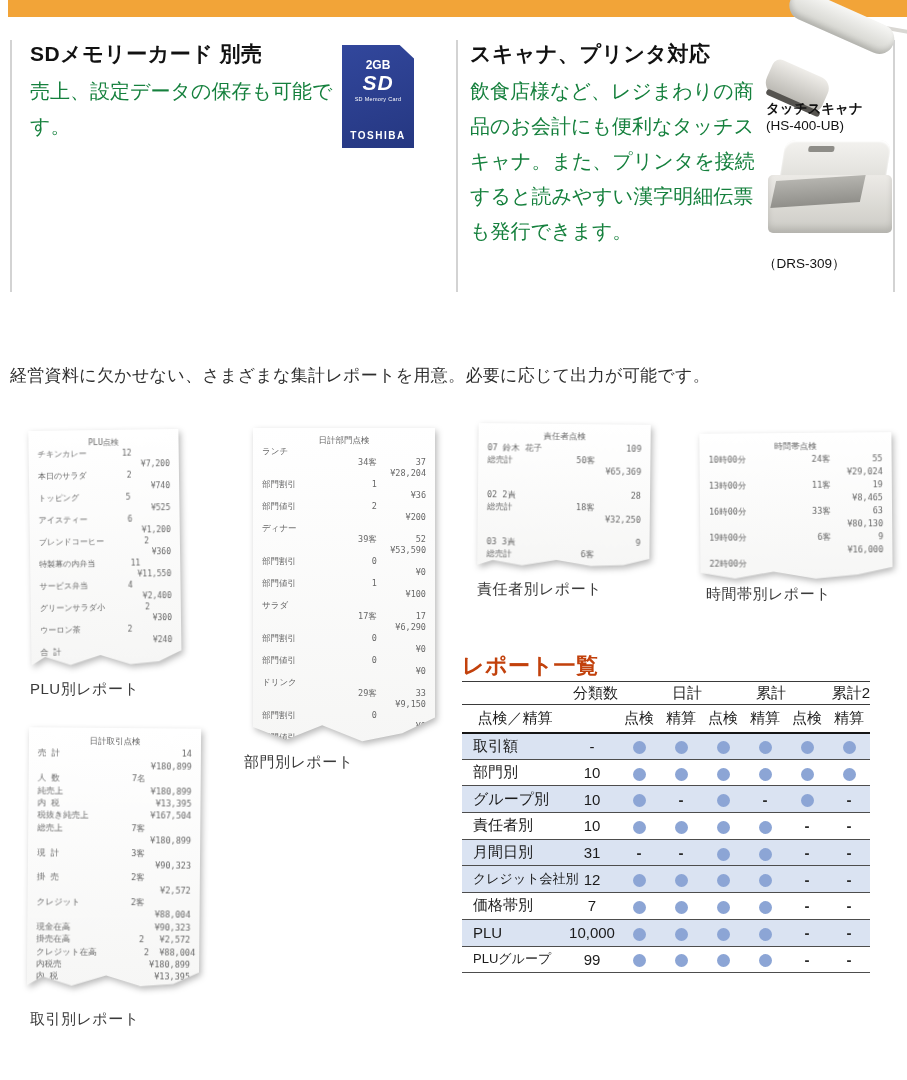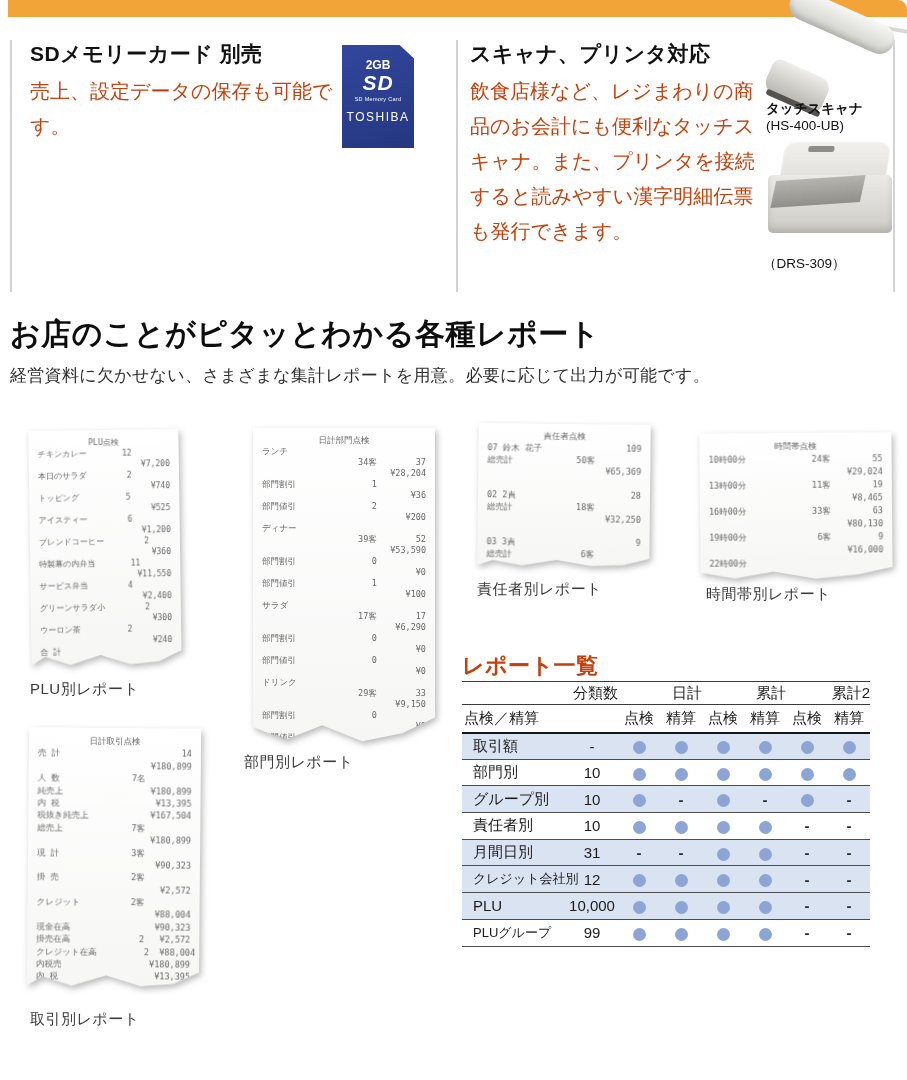--- a/index.html
+++ b/index.html
@@ -1,35 +1,35 @@
 <!DOCTYPE html>
 <html style="--bar: #F2A438; --dot: #8CA5D5; --hl: #DAE3F2;"><head>
 <meta charset="utf-8">
 <style>
   * { margin:0; padding:0; box-sizing:border-box; }
   body { background:#fff; font-family:"Liberation Sans","DejaVu Sans",sans-serif; }
-  #page { position:relative; width:907px; height:1080px; background:#fff; overflow:hidden;border-radius:9px; }
+  #page { position:relative; width:907px; height:1080px; background:#fff; overflow:hidden; }
 
   
   .top-bar { position:absolute; left:8px; top:0; width:899px; height:17px; background:var(--bar,#F2A438); }
 
   
   .vrule { position:absolute; top:40px; height:252px; width:2px; background:#d3d3d3; }
 
   .feat-title { position:absolute; font-size:21px; font-weight:800; color:#111; letter-spacing:0.5px; }
-  .feat-body  { position:absolute; font-size:20px; line-height:35px; color:#c2410c; }
+  .feat-body  { position:absolute; font-size:20px; line-height:35px; color:#15803d; }
 
   
   .sd-card { position:absolute; left:342px; top:45px; width:72px; height:103px;
     background:linear-gradient(160deg,#32479c,#253781); color:#fff; text-align:center;
     clip-path:polygon(0 0, 80% 0, 100% 13%, 100% 100%, 0 100%); }
   .sd-cap { margin-top:13px; font-size:12px; font-weight:700; }
   .sd-logo { font-size:21px; font-weight:800; font-style:italic; letter-spacing:1px; line-height:22px; }
   .sd-sub { font-size:5.5px; letter-spacing:0.3px; margin-top:2px; }
-  .sd-brand { font-size:12px; font-weight:400; letter-spacing:1.5px; margin-top:8px; }
+  .sd-brand { font-size:10px; font-weight:700; letter-spacing:1.5px; margin-top:28px; }
 
   
   .scanner { position:absolute; left:762px; top:20px; width:145px; height:88px; }
   .scan-cable { position:absolute; right:-2px; top:6px; width:46px; height:4px; background:#d9d7d3; transform:rotate(10deg); border-radius:2px; }
   .scan-handle { position:absolute; right:14px; top:10px; width:112px; height:30px; border-radius:16px;
     background:linear-gradient(#f7f7f5,#cfcfc9); transform:rotate(24deg); transform-origin:right center;
     box-shadow:inset 0 -4px 5px rgba(0,0,0,.14); }
   .scan-head { position:absolute; left:4px; bottom:4px; width:62px; height:36px; border-radius:8px 12px 10px 14px;
     background:linear-gradient(#efede9,#b6b4ae); transform:rotate(24deg); }
   .scan-stripe { position:absolute; left:2px; bottom:2px; width:58px; height:6px; background:#55534f; border-radius:3px; transform:rotate(24deg); }
@@ -75,21 +75,21 @@
   .rcpt-caption { position:absolute; font-size:15px; color:#3a3a3a; letter-spacing:0.5px; }
 
   
   .tbl-title { position:absolute; left:462px; top:651px; font-size:22px; font-weight:800; color:#c2410c; letter-spacing:0.5px; }
   table.report { position:absolute; left:462px; top:681px; width:408px; border-collapse:collapse; table-layout:fixed;
     font-size:15px; color:#1b1b1b; }
   table.report col.w-name { width:104px; } table.report col.w-count { width:52px; } table.report col.w-mark { width:42px; }
   table.report th { font-weight:400; }
   tr.gh th { border-top:1.5px solid #3a3a3a; border-bottom:1px solid #3a3a3a; height:23px; text-align:right; }
   tr.sh th { border-bottom:2.5px solid #161616; height:28px; text-align:center; }
-  tr.sh th.c-name { text-align:left; padding-left:2px; }
+  tr.sh th.c-name { text-align:center; padding-left:2px; }
   table.report tbody td { border-bottom:1.3px solid #4d4d4d; height:26.7px; text-align:center; }
   table.report tbody td.c-name { text-align:left; padding-left:11px; overflow:visible; white-space:nowrap; }
   table.report tbody tr.hl { background:var(--hl,#DAE3F2); }
   .dot { display:inline-block; width:13px; height:13px; border-radius:50%; background:var(--dot,#8CA5D5); vertical-align:middle; }
   td.c-mark { font-weight:700; color:#2a2a2a; }
   .name-sm { font-size:13px; }
 </style>
 </head>
 <body>
 
@@ -124,21 +124,20 @@
 
   <div class="printer">
     <div class="prn-top">
         <div class="prn-slot"></div>
       </div>
     <div class="prn-base"></div>
     <div class="prn-tray"></div>
   </div>
   <div class="dev-label" style="left:763px; top:255px">（DRS-309）</div>
 
-  <div class="sec-title">お店のことがピタッとわかる各種レポート</div>
   <div class="sec-sub">経営資料に欠かせない、さまざまな集計レポートを用意。必要に応じて出力が可能です。</div>
 
   <div class="receipt rcpt-0">
       <div class="paper wave-a">
         <div class="r-line r-c">PLU点検</div>
         <div class="r-line">
           <span class="rl">チキンカレー</span>
           <span class="rm">12</span>
           <span class="rr"></span>
         </div>
@@ -674,20 +673,30 @@
         <tr class="hl">
           <td class="c-name name-sm">クレジット会社別</td>
           <td class="c-count">12</td>
           <td class="c-mark"><span class="dot"></span></td>
           <td class="c-mark"><span class="dot"></span></td>
           <td class="c-mark"><span class="dot"></span></td>
           <td class="c-mark"><span class="dot"></span></td>
           <td class="c-mark">-</td>
           <td class="c-mark">-</td>
         </tr>
+        <tr>
+          <td class="c-name">価格帯別</td>
+          <td class="c-count">7</td>
+          <td class="c-mark"><span class="dot"></span></td>
+          <td class="c-mark"><span class="dot"></span></td>
+          <td class="c-mark"><span class="dot"></span></td>
+          <td class="c-mark"><span class="dot"></span></td>
+          <td class="c-mark">-</td>
+          <td class="c-mark">-</td>
+        </tr>
         <tr class="hl">
           <td class="c-name">PLU</td>
           <td class="c-count">10,000</td>
           <td class="c-mark"><span class="dot"></span></td>
           <td class="c-mark"><span class="dot"></span></td>
           <td class="c-mark"><span class="dot"></span></td>
           <td class="c-mark"><span class="dot"></span></td>
           <td class="c-mark">-</td>
           <td class="c-mark">-</td>
         </tr>

